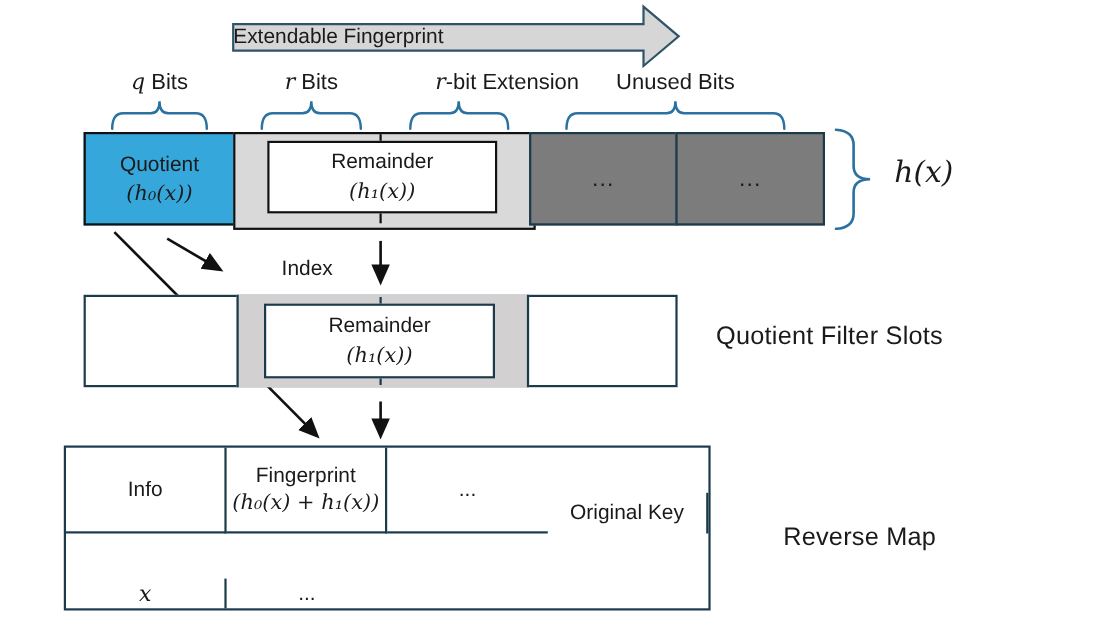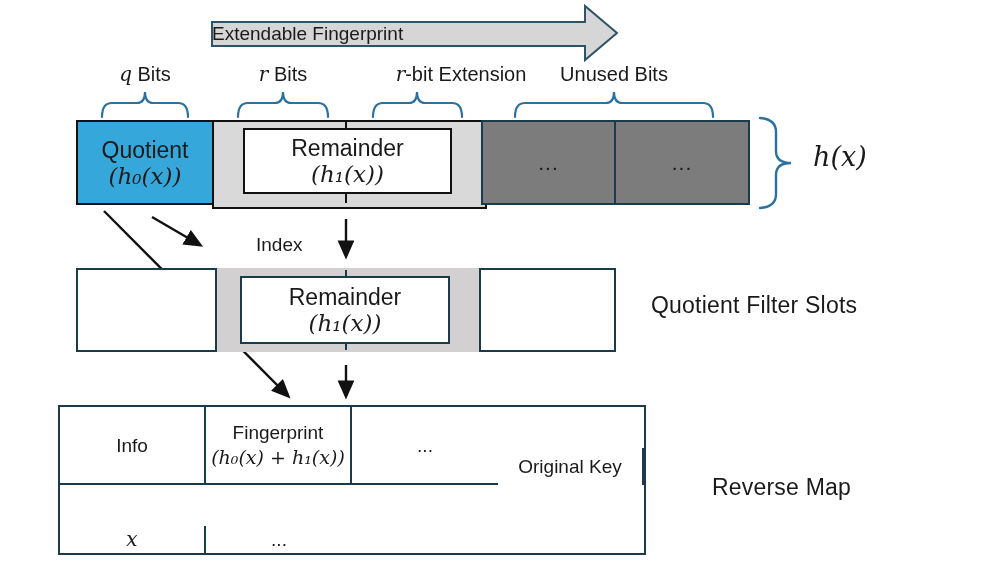--- a/index.html
+++ b/index.html
@@ -11,21 +11,21 @@
   html,body{margin:0;padding:0;background:#fff;}
   .canvas{position:relative;width:996px;height:561px;background:#ffffff;overflow:hidden;
           font-family:"Liberation Sans",sans-serif;color:var(--text-color);}
   .abs{position:absolute;}
   .ctr{transform:translateX(-50%);white-space:nowrap;}
   .math{font-family:"DejaVu Serif","Liberation Serif",serif;font-style:italic;}
   .lbl{font-size:20px;}
   .big-lbl{font-size:23px;letter-spacing:.2px;}
   svg{position:absolute;left:0;top:0;}
   .cell{box-sizing:border-box;display:flex;flex-direction:column;align-items:center;
-        justify-content:center;line-height:26px;font-size:23px;text-align:center;}
+        justify-content:center;line-height:26px;font-size:19px;text-align:center;}
   .q-cell{left:76px;top:120px;width:138px;height:85px;background:var(--quotient-blue);
           border:2px solid var(--border-black);}
   .gray-seg{left:212px;top:120px;width:271px;height:85px;background:var(--light-gray);
           border:2px solid var(--border-black);}
   .divider-top{left:345px;top:122px;width:2px;height:81px;background:var(--border-black);}
   .rem-box{left:243px;top:128px;width:209px;height:66px;background:#fff;
           border:2px solid var(--border-black);z-index:3;}
   .dark1{left:481px;top:120px;width:135px;height:85px;background:var(--dark-gray);
           border:2px solid var(--border-dark);font-size:21px;letter-spacing:1px;}
   .dark2{left:614px;top:120px;width:136px;height:85px;background:var(--dark-gray);

